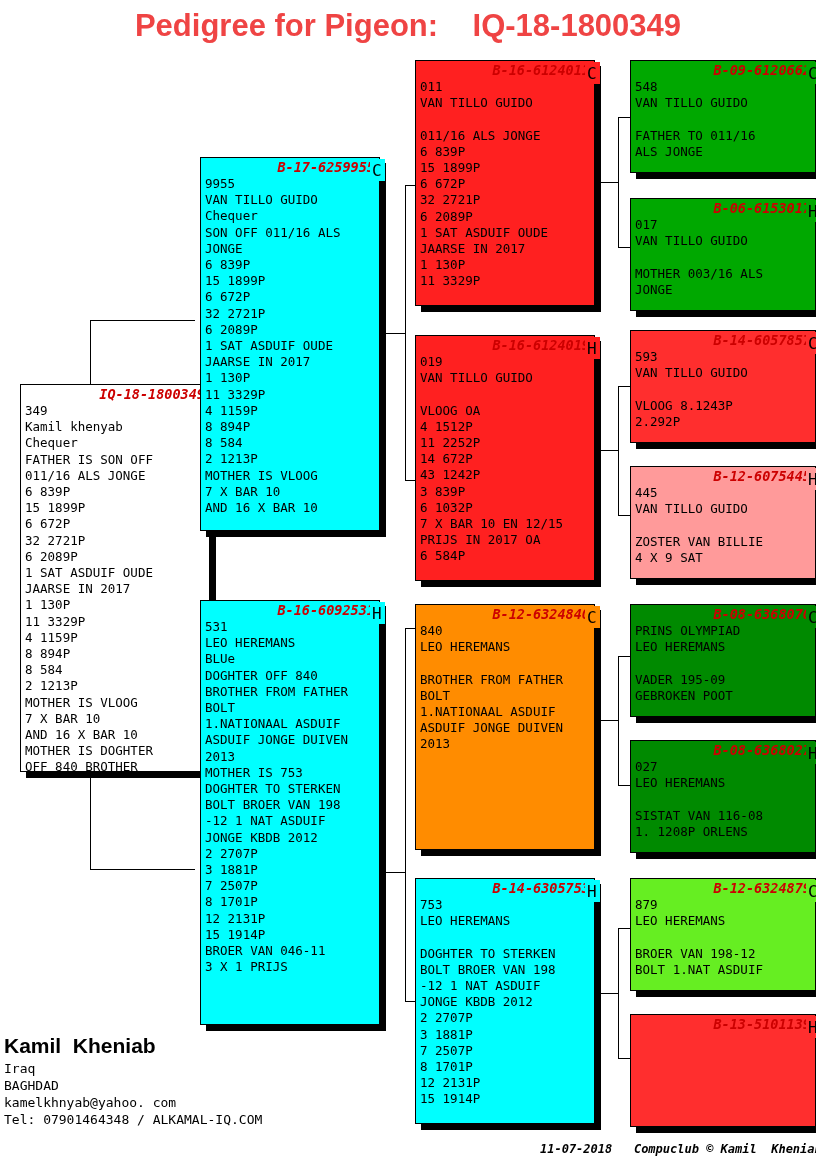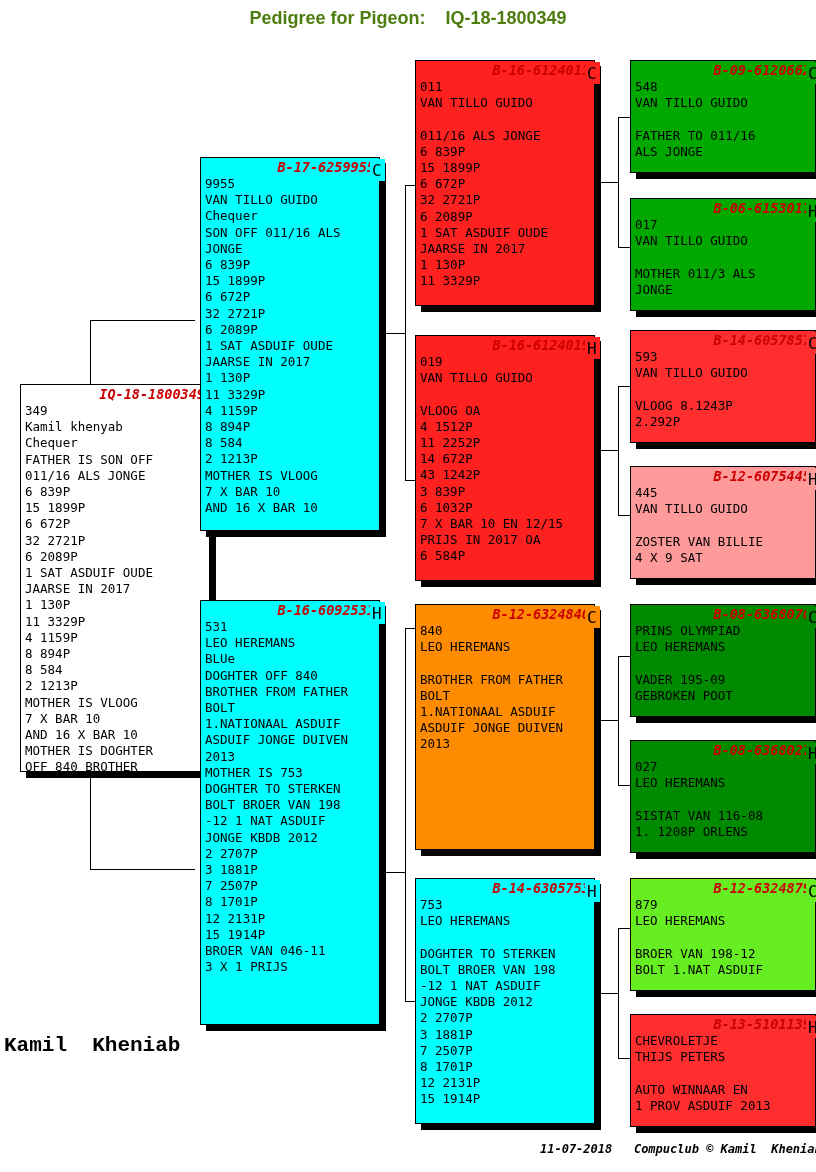--- a/index.html
+++ b/index.html
@@ -10,23 +10,23 @@
     position:relative;
     overflow:hidden;
   }
   #page{position:absolute;left:0;top:0;width:816px;height:1172px;}
 
   .page-title{
     position:absolute;
     left:0;top:8px;width:816px;
     text-align:center;
     font-family:"Liberation Sans","DejaVu Sans",sans-serif;
-    font-size:18px;
+    font-size:31px;
     font-weight:bold;
-    color:#4d7c0f;
+    color:#ef4444;
     letter-spacing:0px;
     white-space:pre;
   }
 
   
   .pbox{
     position:absolute;
     box-sizing:border-box;
     border:1px solid #000;
     box-shadow:6px 6px 0 0 #000;
@@ -77,21 +77,21 @@
   .hdr.h-lgreen{background:#66ee22;}
 
   
   .ln{position:absolute;background:#000;}
   .ln.h{height:1px;}
   .ln.v{width:1px;}
 
   
   .owner-name{
     position:absolute;left:4px;top:1034px;
-    font-family:Liberation Mono, monospace;
+    font-family:Liberation Sans, sans-serif;
     font-size:21px;font-weight:bold;color:#000;white-space:pre;
   }
   .owner-lines{
     position:absolute;left:4px;top:1060px;
     font-family:"DejaVu Sans Mono","Liberation Mono",monospace;
     font-size:13px;line-height:17px;color:#000;white-space:pre;
   }
   .credit{
     position:absolute;left:540px;top:1142px;
     font-family:"DejaVu Sans Mono","Liberation Mono",monospace;
@@ -297,21 +297,21 @@
 FATHER TO 011/16
 ALS JONGE</span>
   </div>
   <span class="hdr" style="position:absolute;left:806px;top:62px;background:#00a800;padding:2px 3px 1px 2px;z-index:5;">C</span>
 
   <div class="pbox c-green" style="left:630px;top:198px;width:186px;height:113px;">
     <span class="hdr h-green">B-06-6153017</span>
     <span class="body">017
 VAN TILLO GUIDO
 
-MOTHER 011/3 ALS
+MOTHER 003/16 ALS
 JONGE</span>
   </div>
   <span class="hdr" style="position:absolute;left:806px;top:200px;background:#00a800;padding:2px 3px 1px 2px;z-index:5;">H</span>
 
   <div class="pbox c-red2" style="left:630px;top:330px;width:186px;height:113px;">
     <span class="hdr h-red2">B-14-6057857</span>
     <span class="body">593
 VAN TILLO GUIDO
 
 VLOOG 8.1243P
@@ -354,24 +354,23 @@
     <span class="body">879
 LEO HEREMANS
 
 BROER VAN 198-12
 BOLT 1.NAT ASDUIF</span>
   </div>
   <span class="hdr" style="position:absolute;left:806px;top:880px;background:#66ee22;padding:2px 3px 1px 2px;z-index:5;">C</span>
 
   <div class="pbox c-red2" style="left:630px;top:1014px;width:186px;height:113px;">
     <span class="hdr h-red2">B-13-5101139</span>
-    <span class="body">CHEVROLETJE
-THIJS PETERS
-
-AUTO WINNAAR EN
-1 PROV ASDUIF 2013</span>
   </div>
   <span class="hdr" style="position:absolute;left:806px;top:1016px;background:#ff2e2e;padding:2px 3px 1px 2px;z-index:5;">H</span>
 
   <div class="owner-name">Kamil  Kheniab</div>
+  <div class="owner-lines">Iraq
+BAGHDAD
+kamelkhnyab@yahoo. com
+Tel: 07901464348 / ALKAMAL-IQ.COM</div>
   <div class="credit">11-07-2018   Compuclub © Kamil  Kheniab</div>
 
 </div>
 
 </body></html>

